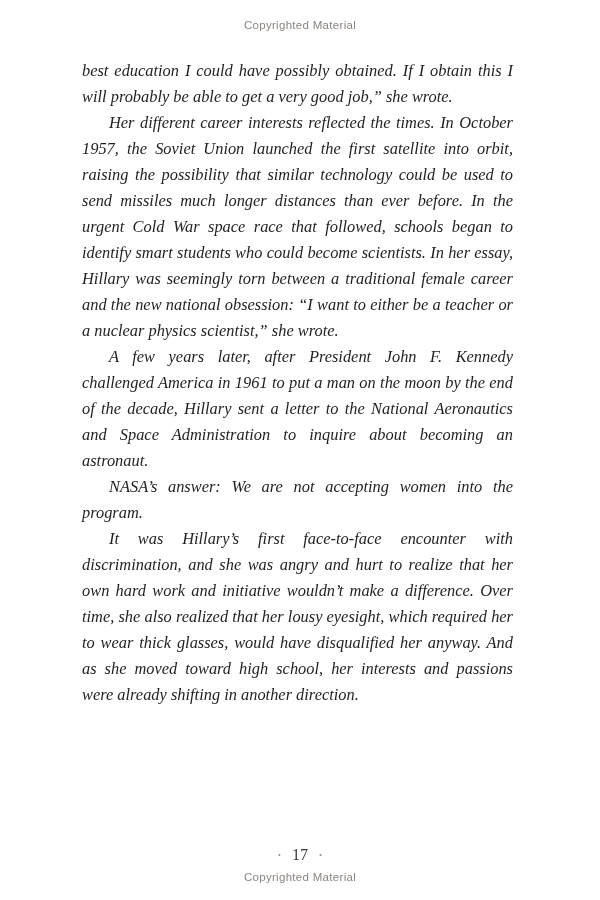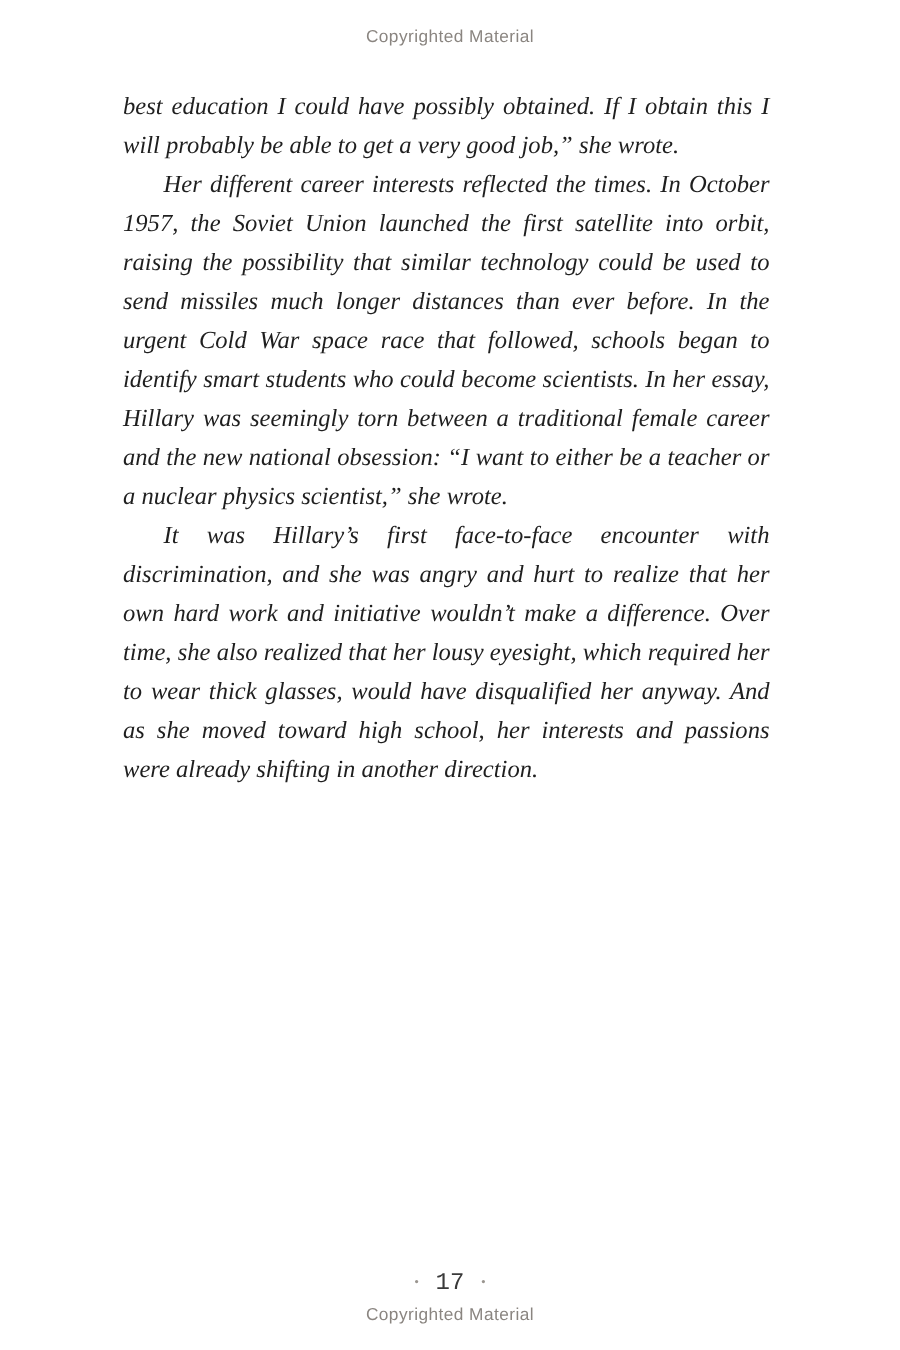--- a/index.html
+++ b/index.html
@@ -54,41 +54,43 @@
   }
   .page-number-line {
     position: absolute;
     left: 0;
     right: 0;
     bottom: 36px;
     text-align: center;
     color: #3a3a3a;
   }
   .page-number-line .num {
-    font-family: Liberation Mono, monospace;
+    font-family: Liberation Serif, serif;
     font-size: 16px;
     color: #3a3a3a;
     margin: 0 7px;
   }
   .page-number-line .ornament {
     font-size: 9px;
     color: #9a958f;
     vertical-align: 2px;
   }
 </style>
 </head>
 <body>
 
 <div class="page">
 
   <div class="copyright-notice top">Copyrighted Material</div>
 
   <main class="text-block">
     <p>best education I could have possibly obtained. If I obtain this I will probably be able to get a very good job,” she wrote.</p>
     <p class="indent">Her different career interests reflected the times. In October 1957, the Soviet Union launched the first satellite into orbit, raising the possibility that similar technology could be used to send missiles much longer distances than ever before. In the urgent Cold War space race that followed, schools began to identify smart students who could become scientists. In her essay, Hillary was seemingly torn between a traditional female career and the new national obsession: “I want to either be a teacher or a nuclear physics scientist,” she wrote.</p>
+    <p class="indent">A few years later, after President John F. Kennedy challenged America in 1961 to put a man on the moon by the end of the decade, Hillary sent a letter to the National Aeronautics and Space Administration to inquire about becoming an astronaut.</p>
+    <p class="indent">NASA’s answer: We are not accepting women into the program.</p>
     <p class="indent">It was Hillary’s first face-to-face encounter with discrimination, and she was angry and hurt to realize that her own hard work and initiative wouldn’t make a difference. Over time, she also realized that her lousy eyesight, which required her to wear thick glasses, would have disqualified her anyway. And as she moved toward high school, her interests and passions were already shifting in another direction.</p>
   </main>
 
   <div class="page-number-line">
     <span class="ornament">•</span>
     <span class="num">17</span>
     <span class="ornament">•</span>
   </div>
 
   <div class="copyright-notice bottom">Copyrighted Material</div>

